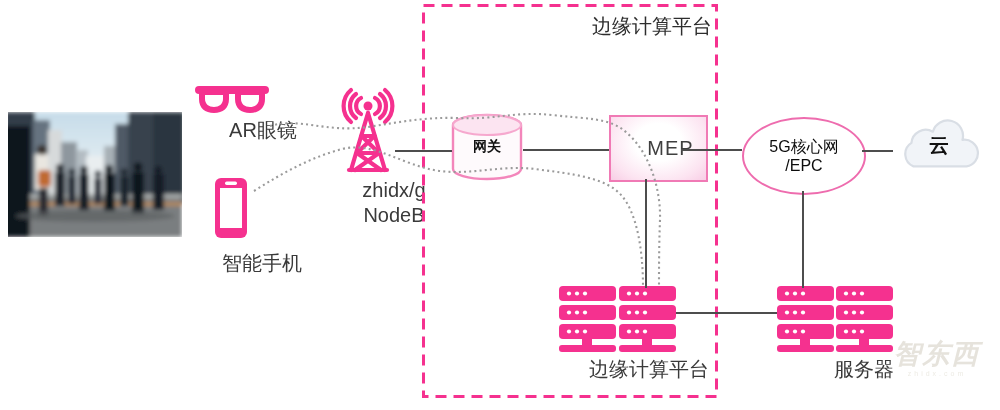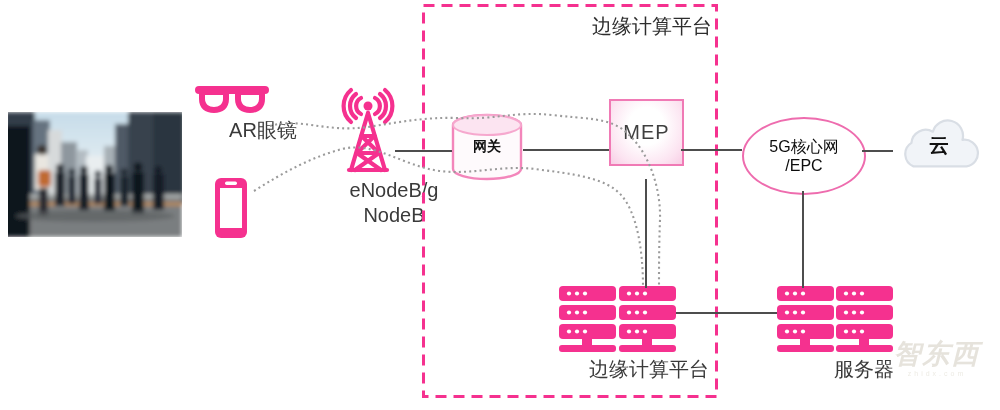--- a/index.html
+++ b/index.html
@@ -17,25 +17,25 @@
   .phone{left:214px;top:177px;width:34px;height:62px;}
   .phone-lbl{left:180px;top:251px;width:102px;}
   .tower{left:328px;top:86px;width:80px;height:90px;}
   .tower-lbl{left:314px;top:178px;width:98px;}
   
   .box-title{left:510px;top:13px;width:202px;text-align:right;font-size:20px;color:#2d2d2d;}
   
   .gateway{left:451px;top:112px;width:72px;height:70px;}
   .gateway-lbl{left:451px;top:138px;width:72px;font-weight:bold;font-size:14px;color:#111;text-align:center;}
   .mep{
-    left:609px;top:99px;width:71px;height:63px;
+    left:609px;top:115px;width:71px;height:63px;
     border:2px solid #f07ab5;
     background:radial-gradient(ellipse at 50% 40%, #ffffff 35%, #fce4f1 75%, #f8cde5 100%);
     display:flex;align-items:center;justify-content:center;
-    font-size:20px;color:#3f3f3f;letter-spacing:1px;
+    font-size:20px;color:#3f3f3f;letter-spacing:1px;padding-left:24px;
   }
   .core{
     left:742px;top:117px;width:120px;height:74px;
     background:#ffffff;border:2.5px solid #ee6cae;border-radius:50%;
     display:flex;flex-direction:column;align-items:center;justify-content:center;
     font-weight:normal;font-size:16px;color:#0c0c0c;line-height:1.2;
   }
   .cloud{left:889px;top:119px;width:100px;height:56px;}
   .cloud-lbl{left:889px;top:132px;width:100px;text-align:center;font-weight:bold;font-size:20px;color:#111;}
   
@@ -116,20 +116,21 @@
   </div>
   <div class="abs lbl glasses-lbl">AR眼镜</div>
 
   <div class="abs phone">
     <svg width="34" height="62" viewBox="0 0 34 62">
       <rect x="1" y="1" width="32" height="60" rx="6" fill="#F5318F"></rect>
       <rect x="6" y="11" width="22" height="40" fill="#ffffff"></rect>
       <rect x="11" y="4.5" width="12" height="3.5" rx="1.7" fill="#ffffff"></rect>
     </svg>
   </div>
+  <div class="abs lbl phone-lbl">智能手机</div>
 
   <div class="abs tower">
     <svg width="80" height="90" viewBox="0 0 80 90">
       <g stroke="#F5318F" stroke-width="4.2" fill="none" stroke-linecap="round">
         <path d="M47,12 a9,9 0 0 1 0,16"></path>
         <path d="M52,8 a15,15 0 0 1 0,24"></path>
         <path d="M57,4 a21,21 0 0 1 0,32"></path>
         <path d="M33,12 a9,9 0 0 0 0,16"></path>
         <path d="M28,8 a15,15 0 0 0 0,24"></path>
         <path d="M23,4 a21,21 0 0 0 0,32"></path>
@@ -140,21 +141,21 @@
         <path d="M21,84 L59,84"></path>
         <path d="M33.5,50 L51,67"></path>
         <path d="M46.5,50 L29,67"></path>
         <path d="M29,67 L53,84"></path>
         <path d="M51,67 L27,84"></path>
       </g>
       <circle cx="40" cy="20" r="4.5" fill="#F5318F"></circle>
     </svg>
   </div>
   <div class="abs lbl tower-lbl">
-    <span>eNodeB/g</span><br>
+    <span>zhidx/g</span><br>
     <span>NodeB</span>
   </div>
 
   <div class="abs box-title">边缘计算平台</div>
 
   <div class="abs gateway">
     <svg width="72" height="70" viewBox="0 0 72 70">
       <path d="M2,13 a34,10 0 0 1 68,0 v44 a34,10 0 0 1 -68,0 z" fill="#fefafc" stroke="#f386bb" stroke-width="2.4"></path>
       <ellipse cx="36" cy="13" rx="34" ry="10" fill="#fce4f1" stroke="#f6a8ce" stroke-width="2"></ellipse>
     </svg>

